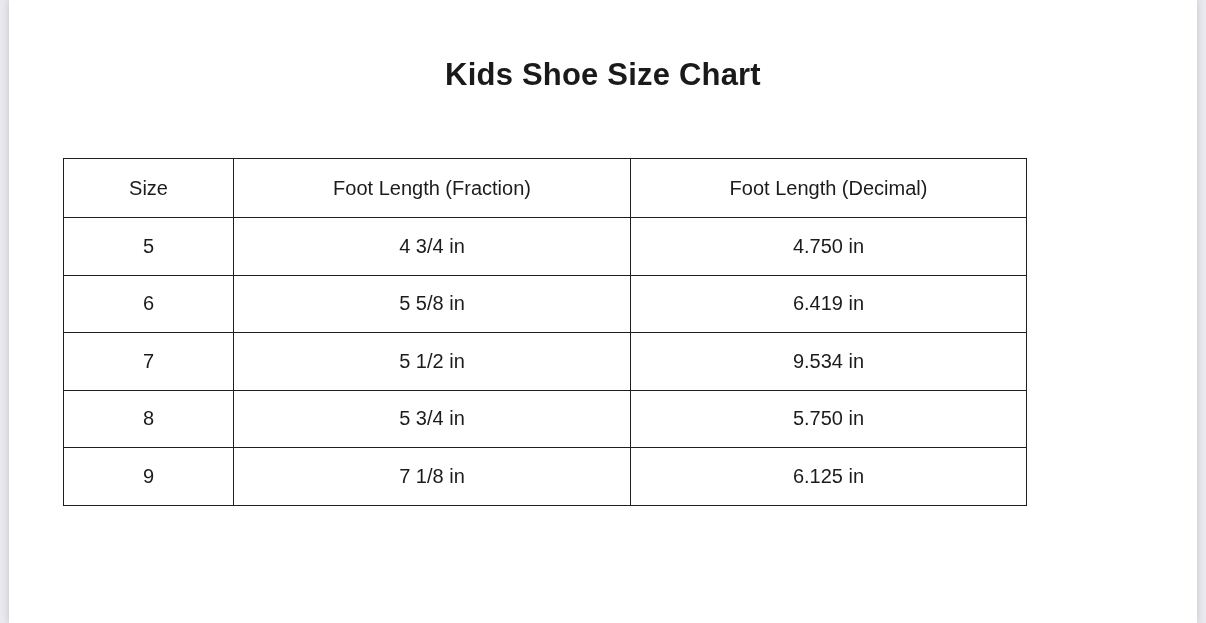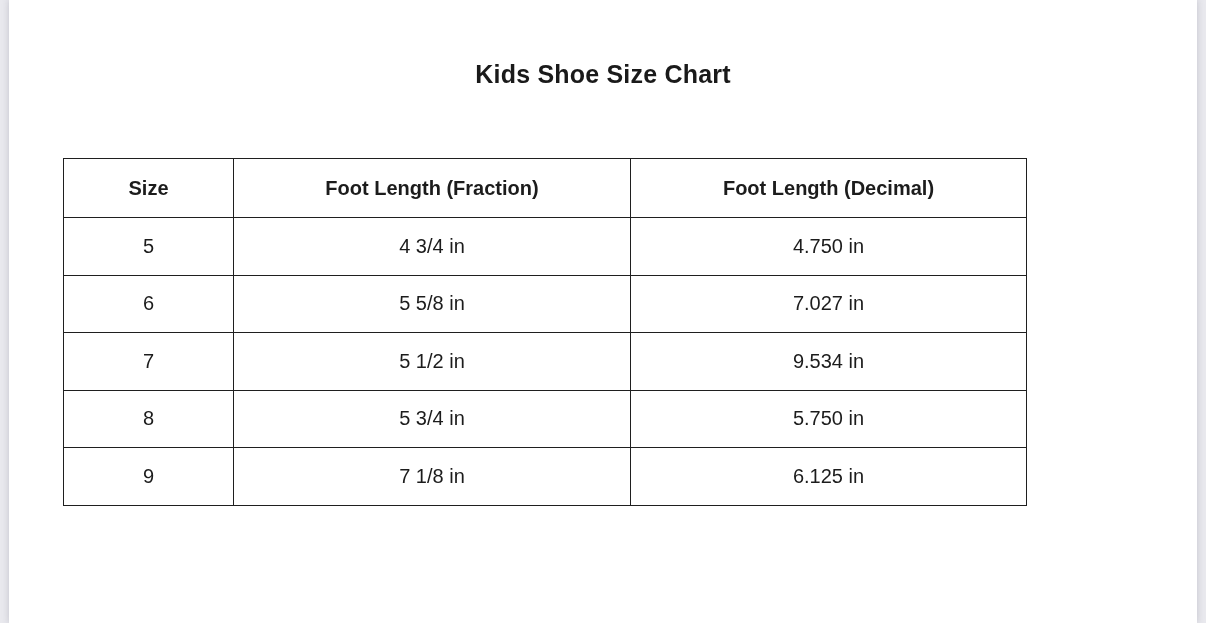--- a/index.html
+++ b/index.html
@@ -25,21 +25,21 @@
     background: #ffffff;
     box-shadow: 0 0 7px rgba(60,60,80,0.22);
   }
   .doc-title {
     position: absolute;
     left: 0;
     top: 58px;
     width: 100%;
     margin: 0;
     text-align: center;
-    font-size: 25px;
+    font-size: 31px;
     line-height: 33px;
     font-weight: bold;
     color: #1a1a1a;
     letter-spacing: 0.2px;
   }
   table.size-chart {
     position: absolute;
     left: 54px;
     top: 158px;
     width: 963px;
@@ -54,21 +54,21 @@
     border: 1.5px solid #1f1f1f;
     text-align: center;
     vertical-align: middle;
     color: #1c1c1c;
     padding: 0;
     background: #ffffff;
   }
   table.size-chart th {
     height: 58px;
     font-size: 20px;
-    font-weight: bold;
+    font-weight: normal;
   }
   table.size-chart td {
     height: 56.5px;
     font-size: 20px;
     font-weight: normal;
   }
 </style>
 </head>
 <body>
 
@@ -92,21 +92,21 @@
       </thead>
       <tbody>
         <tr>
           <td>5</td>
           <td>4 3/4 in</td>
           <td>4.750 in</td>
         </tr>
         <tr>
           <td>6</td>
           <td>5 5/8 in</td>
-          <td>7.027 in</td>
+          <td>6.419 in</td>
         </tr>
         <tr>
           <td>7</td>
           <td>5 1/2 in</td>
           <td>9.534 in</td>
         </tr>
         <tr>
           <td>8</td>
           <td>5 3/4 in</td>
           <td>5.750 in</td>

